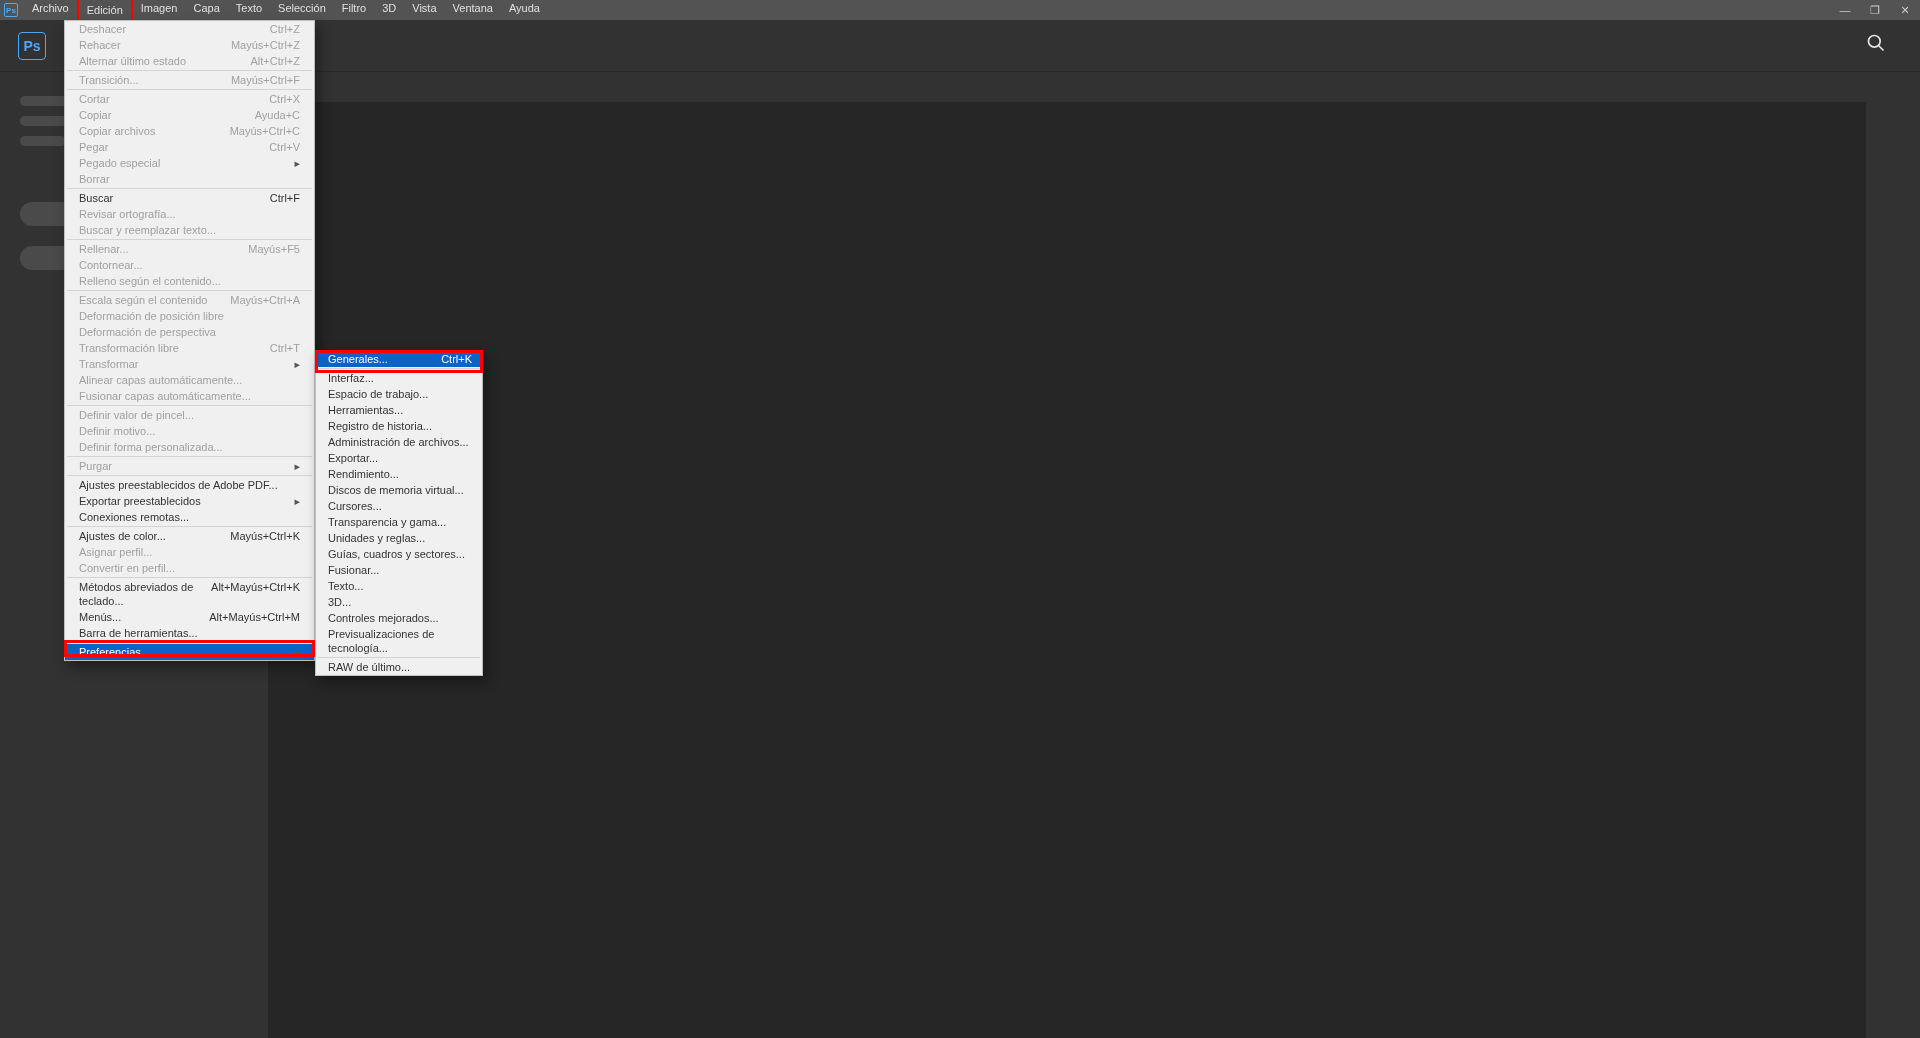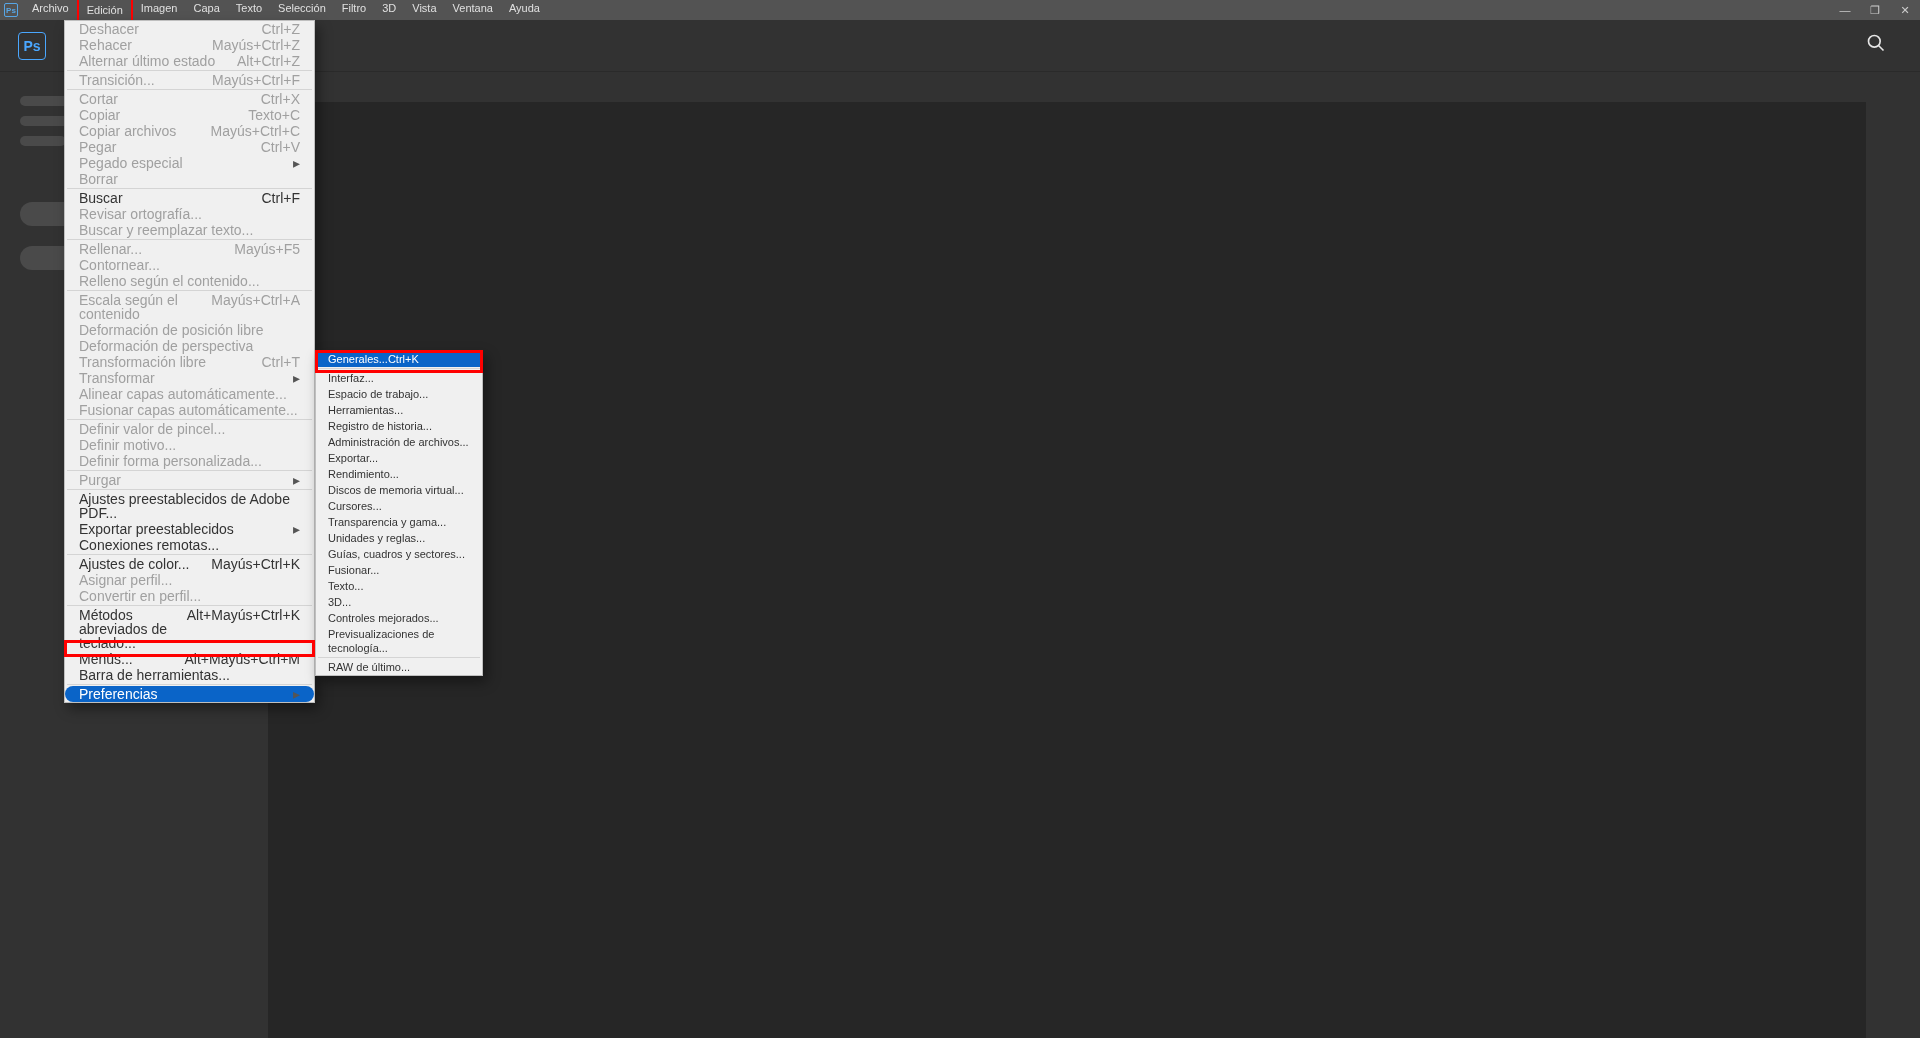--- a/index.html
+++ b/index.html
@@ -22,32 +22,32 @@
   .leftrail { position:absolute; left:0; top:72px; width:106px; display:flex; flex-direction:column; gap:10px; padding:24px 20px 0 20px; }
   .pill { height:10px; border-radius:5px; background:#4a4a4a; }
   .pill.w1{width:50px}.pill.w2{width:66px}.pill.w3{width:46px}
   .cap { height:24px; border-radius:12px; background:#4a4a4a; margin-top:46px; }
   .cap2{ height:24px; border-radius:12px; background:#4a4a4a; margin-top:10px; }
 
   
   .docarea { position:absolute; left:268px; top:102px; right:54px; bottom:0; background:#262626; }
 
   
-  .menu-drop { position:absolute; left:64px; top:20px; width:251px; background:#f0f0f0; border:1px solid #bfbfbf; box-shadow:4px 6px 12px rgba(0,0,0,.4); font-size:14px; color:#333; }
+  .menu-drop { position:absolute; left:64px; top:20px; width:251px; background:#f0f0f0; border:1px solid #bfbfbf; box-shadow:4px 6px 12px rgba(0,0,0,.4); font-size:11px; color:#333; }
   .mi-row { display:flex; justify-content:space-between; padding:1px 14px 1px 14px; line-height:14px;}
   .mi-row.disabled { color:#a0a0a0; }
   .mi-row .arrow { margin-left:auto; color:#555; }
   .sep { height:1px; background:#d4d4d4; margin:1px 2px; }
-  .mi-row.highlight-pref { background:#0a64c8; color:#fff; position:relative;border-radius:8px; }
+  .mi-row.highlight-pref { background:#0a64c8; color:#fff; position:relative; }
   .red-outline { position:absolute; border:3px solid #ff0000; pointer-events:none; }
   .red-outline.pref { left:64px; top:640px; width:251px; height:17px; }
 
   
   .submenu { position:absolute; left:315px; top:350px; width:168px; background:#f0f0f0; border:1px solid #bfbfbf; box-shadow:4px 6px 12px rgba(0,0,0,.4); font-size:11px; color:#333; }
-  .sm-row { display:flex; padding:1px 10px 1px 12px; line-height:14px; }
+  .sm-row { display:flex; justify-content:space-between; padding:1px 10px 1px 12px; line-height:14px; }
   .sm-row.highlighted { background:#0a64c8; color:#fff; }
   .sm-sep { height:1px; background:#d4d4d4; margin:1px 2px; }
   .red-outline.gen { left:315px; top:350px; width:168px; height:23px; }
 
   svg.search{width:20px;height:20px;stroke:#e6e6e6;stroke-width:2;fill:none;}
 </style>
 </head>
 <body>
 
 <div class="menubar">
@@ -110,21 +110,21 @@
       <span>Transición...</span>
       <span>Mayús+Ctrl+F</span>
     </div>
     <div class="sep"></div>
     <div class="mi-row disabled">
       <span>Cortar</span>
       <span>Ctrl+X</span>
     </div>
     <div class="mi-row disabled">
       <span>Copiar</span>
-      <span>Texto+C</span>
+      <span>Ayuda+C</span>
     </div>
     <div class="mi-row disabled">
       <span>Copiar archivos</span>
       <span>Mayús+Ctrl+C</span>
     </div>
     <div class="mi-row disabled">
       <span>Pegar</span>
       <span>Ctrl+V</span>
     </div>
     <div class="mi-row disabled">

